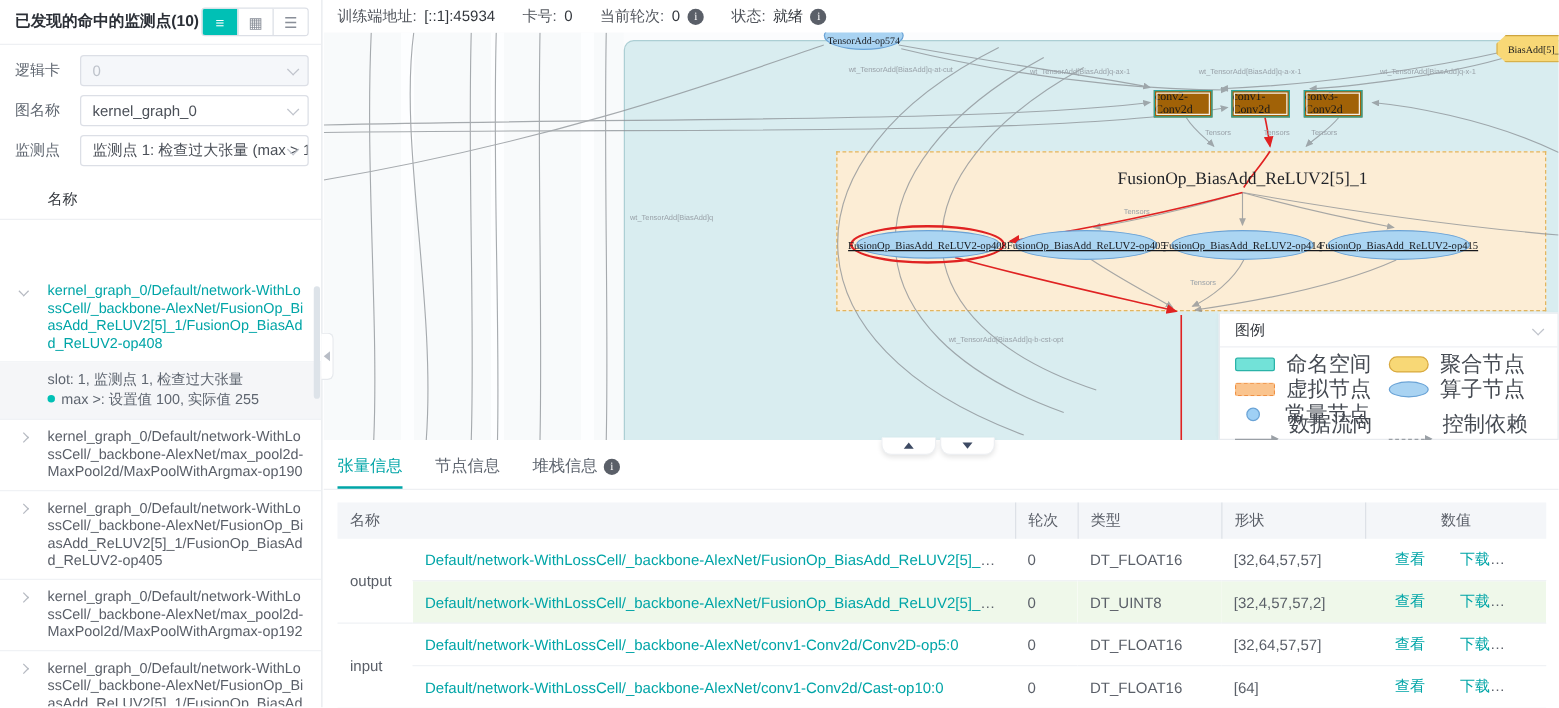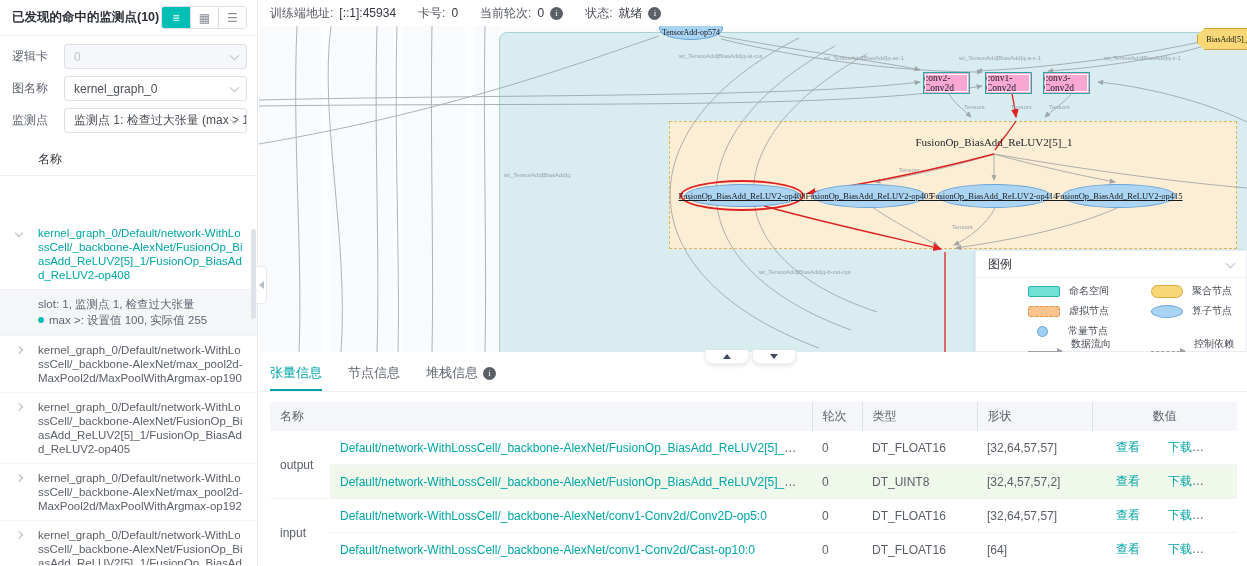--- a/index.html
+++ b/index.html
@@ -50,36 +50,36 @@
   .tb-item { display:flex; align-items:center; gap:6px; }
   .tb-value { color:#33373d; }
   .info-icon { width:13px; height:13px; border-radius:50%; background:#5a5f68; color:#fff; font-size:9px; line-height:13px; text-align:center; font-family:"Liberation Serif","DejaVu Serif",serif; cursor:pointer; }
   .info-icon::after { content:"i"; }
 
   .graph { position:absolute; left:0; top:26px; right:0; height:326px; overflow:hidden; background:#fbfcfd; }
   .graph-stripes { position:absolute; left:0; top:0; width:240px; height:100%;
     background:repeating-linear-gradient(90deg,#f8fafb 0px,#f8fafb 62px,#fdfeff 62px,#fdfeff 72px); }
   .ns-cyan { position:absolute; left:240px; top:6px; width:760px; height:334px; background:#d9edf0; border:1px solid #accfd4; border-radius:8px; }
   .ns-orange { position:absolute; left:410px; top:95px; width:568px; height:128px; background:#fcedd5; border:1.5px dashed #e2b55e; }
-  .ns-title { position:absolute; left:520px; top:110px; width:430px; text-align:center; font-family:"Liberation Serif","DejaVu Serif",serif; font-size:11px; color:#1f2227; }
+  .ns-title { position:absolute; left:520px; top:110px; width:430px; text-align:center; font-family:"Liberation Serif","DejaVu Serif",serif; font-size:14px; color:#1f2227; }
   .graph svg { position:absolute; left:0; top:0; }
-  .conv-node { position:absolute; top:46px; width:47px; height:22px; background:#f9a8d4; border:1px solid #29a89f; display:flex; align-items:center; justify-content:center; font-family:"Liberation Serif","DejaVu Serif",serif; font-size:9.5px; color:#16181c; cursor:pointer; }
+  .conv-node { position:absolute; top:46px; width:47px; height:22px; background:#a16207; border:1px solid #29a89f; display:flex; align-items:center; justify-content:center; font-family:"Liberation Serif","DejaVu Serif",serif; font-size:9.5px; color:#16181c; cursor:pointer; }
   .conv-node::after { content:""; position:absolute; inset:1px; border:1px solid rgba(255,255,255,.9); pointer-events:none; }
   .op-node { position:absolute; width:114px; height:24px; background:#abd5f2; border:1px solid #6ba3d6; border-radius:50%; display:flex; align-items:center; justify-content:center; font-family:"Liberation Serif","DejaVu Serif",serif; font-size:8.5px; color:#16181c; white-space:nowrap; cursor:pointer;text-decoration:underline; }
   .op-hit-ring { position:absolute; left:421px; top:154px; width:124px; height:31px; border:2px solid #e02222; border-radius:50%; display:flex; align-items:center; justify-content:center; }
   .op-hit-ring .op-node { position:static; width:115px; height:23px; }
   .top-ellipse { position:absolute; left:400px; top:-9px; width:64px; height:23px; background:#a9d3f2; border:1px solid #6aa3d6; border-radius:50%; display:flex; align-items:flex-end; justify-content:center; padding-bottom:2px; font-family:"Liberation Serif","DejaVu Serif",serif; font-size:8px; color:#16181c; cursor:pointer; }
   .agg-node { position:absolute; left:938px; top:2px; width:64px; height:22px; background:#f8d876; border:1px solid #cda43e; clip-path:polygon(12% 0,88% 0,100% 32%,100% 68%,88% 100%,12% 100%,0 68%,0 32%); display:flex; align-items:center; justify-content:center; font-family:"Liberation Serif","DejaVu Serif",serif; font-size:8px; color:#16181c; cursor:pointer; }
   .edge-label { position:absolute; font-size:7px; color:#99a1a8; white-space:nowrap; transform:scale(.85); transform-origin:left top; }
 
   
   .legend { position:absolute; right:0; top:224px; width:272px; height:102px; background:#fff; border:1px solid #e8ebef; box-shadow:0 1px 4px rgba(0,0,0,.07); }
   .legend-header { display:flex; justify-content:space-between; align-items:center; padding:5px 12px 4px; border-bottom:1px solid #eef0f3; color:#33373d;gap:12px; }
   .legend-grid { display:grid; grid-template-columns:1fr 1fr; padding:4px 12px 0; row-gap:2px; }
-  .lg-item { display:flex; align-items:center; gap:9px; height:18px; color:#454a52; font-size:10px;margin-left:40px; }
+  .lg-item { display:flex; align-items:center; gap:9px; height:18px; color:#454a52; font-size:17px; }
   .sw-ns { width:32px; height:11px; background:#72e2d8; border:1px solid #2bb3a8; border-radius:2px; flex:none; }
   .sw-agg { width:32px; height:13px; background:#f8d876; border:1px solid #d8a93f; border-radius:7px; flex:none; }
   .sw-virt { width:32px; height:11px; background:#fac48e; border:1px dashed #ef9044; border-radius:2px; flex:none; }
   .sw-op { width:32px; height:13px; background:#a9d3f2; border:1px solid #6aa3d6; border-radius:50%; flex:none; }
   .sw-const { width:11px; height:11px; background:#9fd0f5; border:1px solid #6aa3d6; border-radius:50%; margin-left:9px; flex:none; margin-right:11px; }
   .sw-line { width:34px; height:0; border-top:1px solid #9aa0a6; position:relative; flex:none; }
   .sw-line::after { content:""; position:absolute; right:-1px; top:-3.5px; border-left:6px solid #9aa0a6; border-top:3px solid transparent; border-bottom:3px solid transparent; }
   .sw-line.dashed { border-top-style:dashed; }
 
   .collapse-tabs { position:absolute; left:446px; top:350px; display:flex; gap:3px; z-index:8; }

